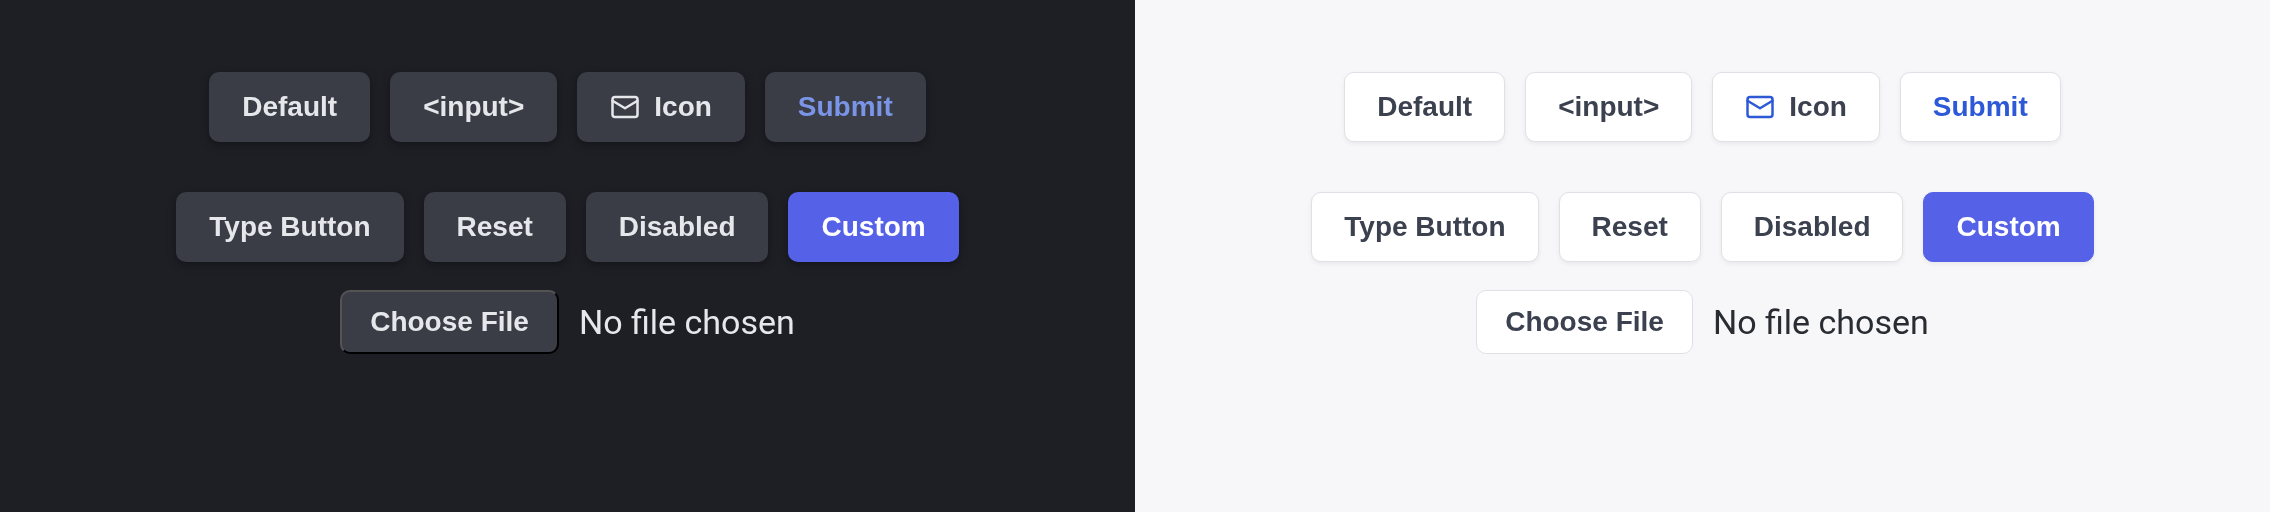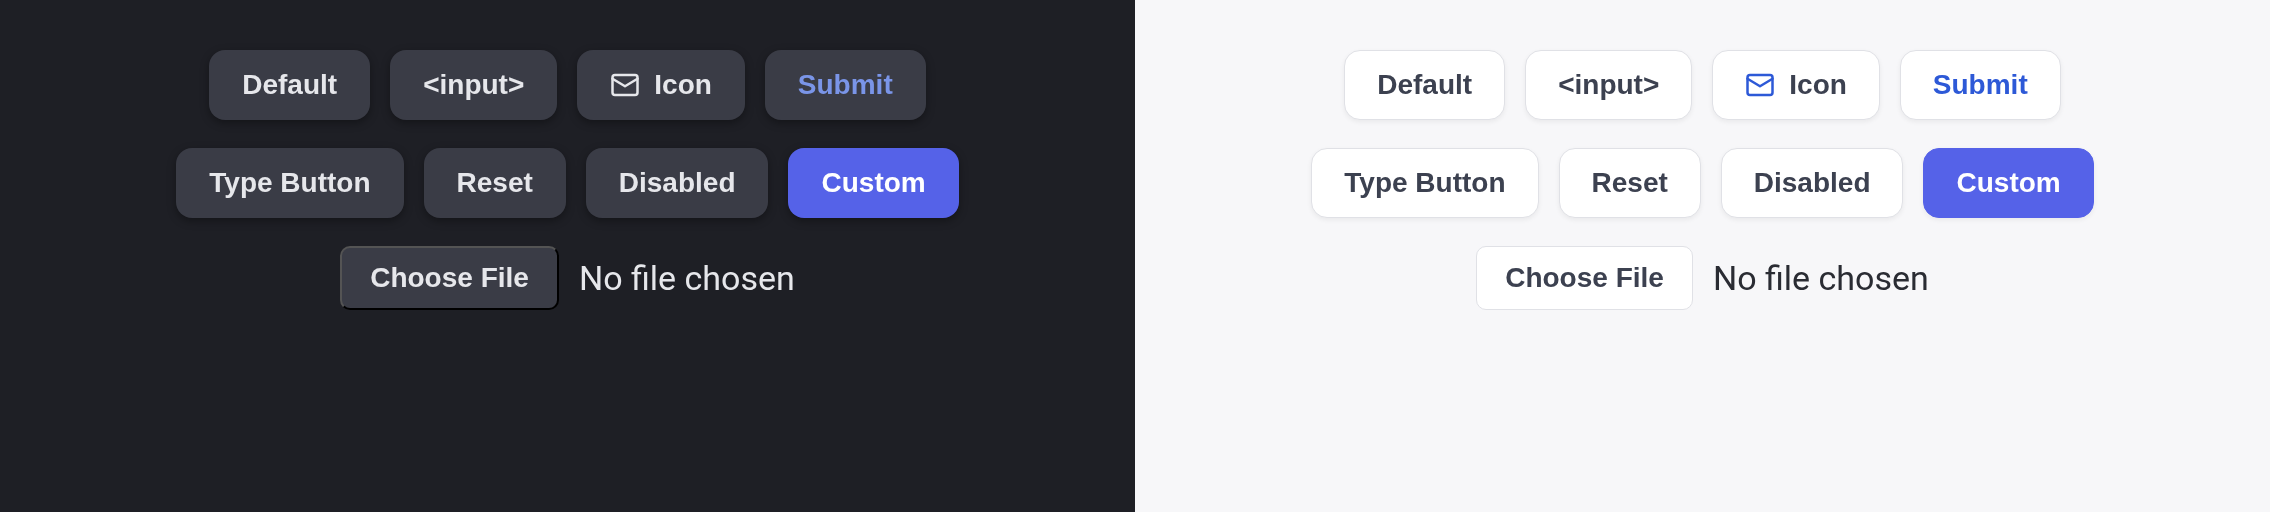--- a/index.html
+++ b/index.html
@@ -27,26 +27,27 @@
       justify-content: center;
       align-items: center;
     }
     .btn {
       display: inline-flex;
       align-items: center;
       justify-content: center;
       gap: 14px;
       padding: 16px 32px;
       height: 70px;
-      border-radius: 16px;
+      border-radius: 10px;
       font-size: 28px;
       font-weight: 700;
       cursor: pointer;
       border: 1px solid transparent;
       white-space: nowrap;
+      margin-top: 22px;
     }
     
     .dark .btn {
       background: #3a3c46;
       color: #e6e7eb;
       box-shadow: 0 3px 8px rgba(0,0,0,0.35);
     }
     .dark .btn.submit { color: #7a95e8; }
     .dark .btn.custom {
       background: #5562e8;

